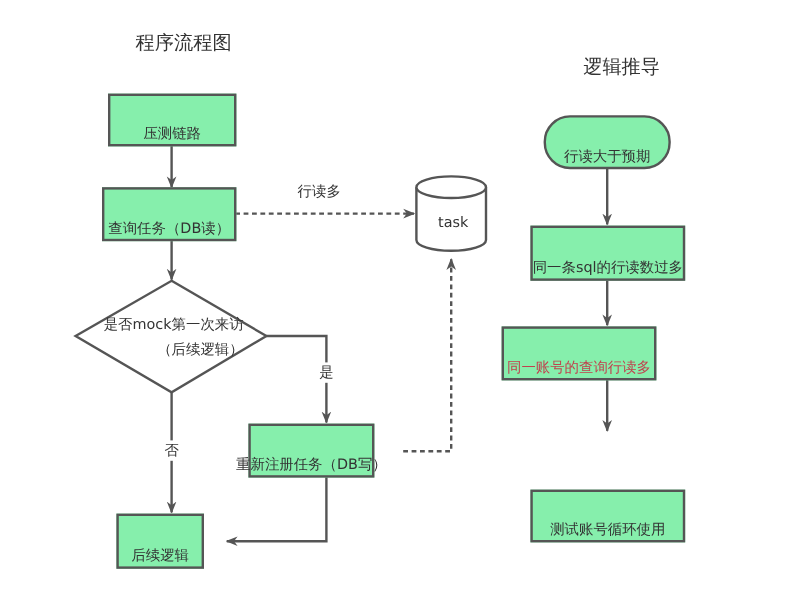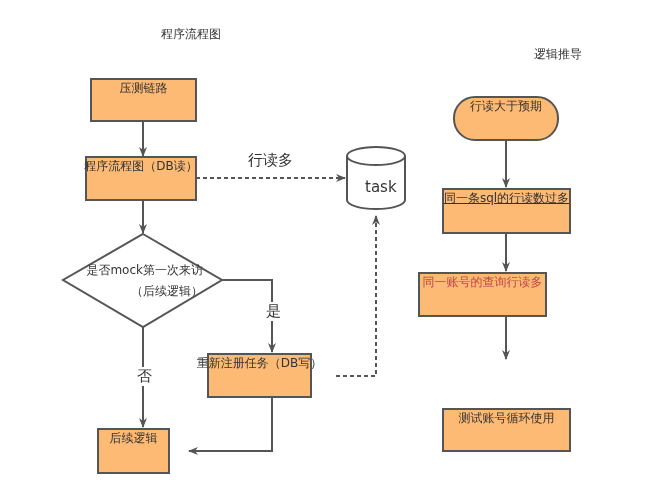--- a/index.html
+++ b/index.html
@@ -1,23 +1,23 @@
 <!DOCTYPE html>
 <html><head>
   <meta charset="utf-8">
   <style>
     html, body { margin: 0; padding: 0; background: #ffffff; }
     body { width: 666px; height: 500px; position: relative; overflow: hidden;
            font-family: "DejaVu Sans", sans-serif; color: #333; }
     svg { position: absolute; left: 0; top: 0; }
     .box { position: absolute; box-sizing: border-box; border: 2px solid #555;
-           background: #fdba74; display: flex; align-items: flex-start; justify-content: center;
+           background: #86efac; display: flex; align-items: flex-end; justify-content: center;
            font-size: 12px; color: #333; white-space: nowrap; }
-    .label { position: absolute; font-size: 15px; color: #333; white-space: nowrap; }
-    .title { font-size: 12px; margin-left: 48px; }
+    .label { position: absolute; font-size: 12px; color: #333; white-space: nowrap; }
+    .title { font-size: 16px; }
     .diamond-text { position: absolute; font-size: 12px; text-align: right; line-height: 20px; }
   </style>
 </head>
 <body>
 
 <svg width="666" height="500">
   <defs>
     <marker id="arr" markerWidth="10" markerHeight="10" refX="9" refY="5" orient="auto" markerUnits="userSpaceOnUse">
       <path d="M0,1 L10,5 L0,9 L3,5 Z" fill="#555"></path>
     </marker>
@@ -42,21 +42,21 @@
   <line x1="506" y1="316" x2="506" y2="359" stroke="#555" stroke-width="2" marker-end="url(#arr)"></line>
 </svg>
 
 <div class="label title" style="left:113px; top:26px;">程序流程图</div>
 
 <div class="box" style="left:90px; top:78px; width:107px; height:44px;">
   <span>压测链路</span>
 </div>
 
 <div class="box" style="left:85px; top:156px; width:112px; height:45px;">
-  <span>程序流程图（DB读）</span>
+  <span>查询任务（DB读）</span>
 </div>
 
 <div class="label" style="left:248px; top:151px;">行读多</div>
 
 <div class="label" style="left:365px; top:178px;">task</div>
 
 <div class="diamond-text" style="left:83px; top:260px; width:120px;">是否mock第一次来访</div>
 <div class="diamond-text" style="left:83px; top:281px; width:120px;">（后续逻辑）</div>
 
 <div class="label" style="left:266px; top:302px; background:#fff;">是</div>
@@ -68,21 +68,21 @@
 
 <div class="box" style="left:97px; top:428px; width:73px; height:46px;">
   <span>后续逻辑</span>
 </div>
 
 <div class="label title" style="left:486px; top:46px;">逻辑推导</div>
 
 <div class="box" style="left:453px; top:96px; width:106px; height:45px;border-radius:22px;">
   <span>行读大于预期</span>
 </div>
-<div class="box" style="left:442px; top:188px; width:129px; height:46px;text-decoration:underline;">
+<div class="box" style="left:442px; top:188px; width:129px; height:46px;">
   <span>同一条sql的行读数过多</span>
 </div>
 <div class="box" style="left:418px; top:272px; width:129px; height:45px;">
   <span style="color:#c0424e;">同一账号的查询行读多</span>
 </div>
 <div class="box" style="left:442px; top:360px; width:129px; height:44px;margin-top:48px;">
   <span>测试账号循环使用</span>
 </div>
 
 </body></html>

